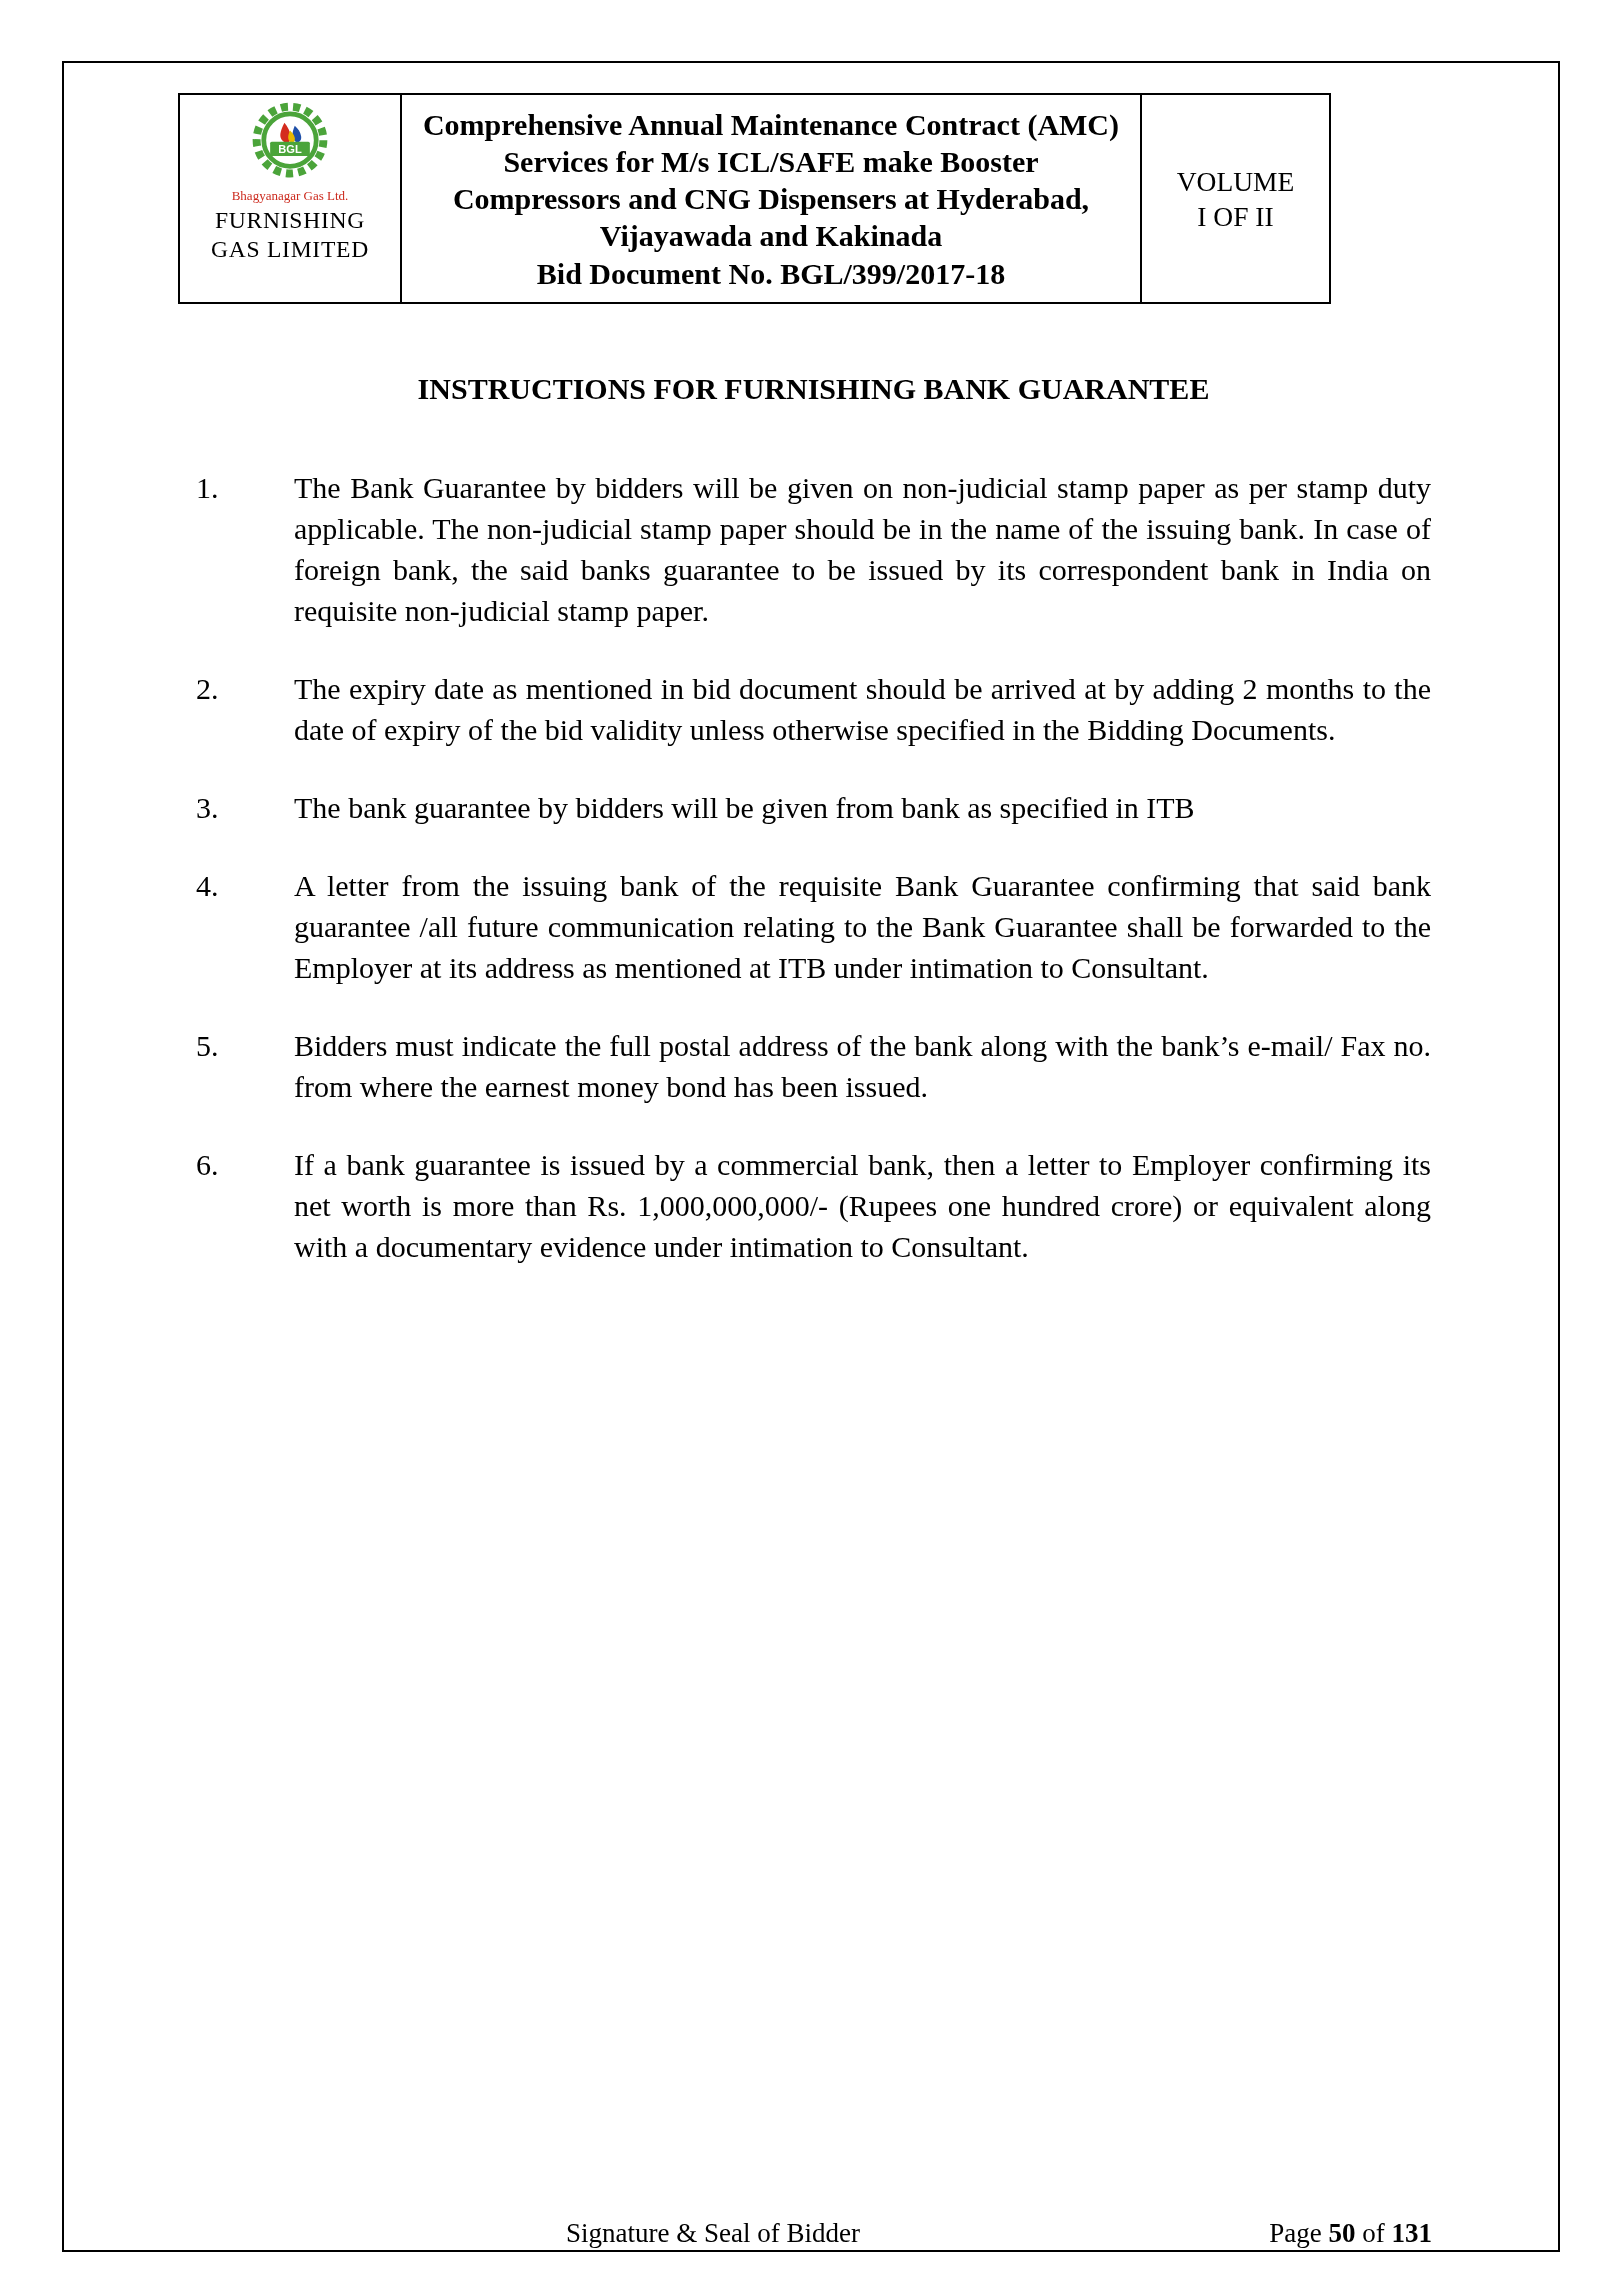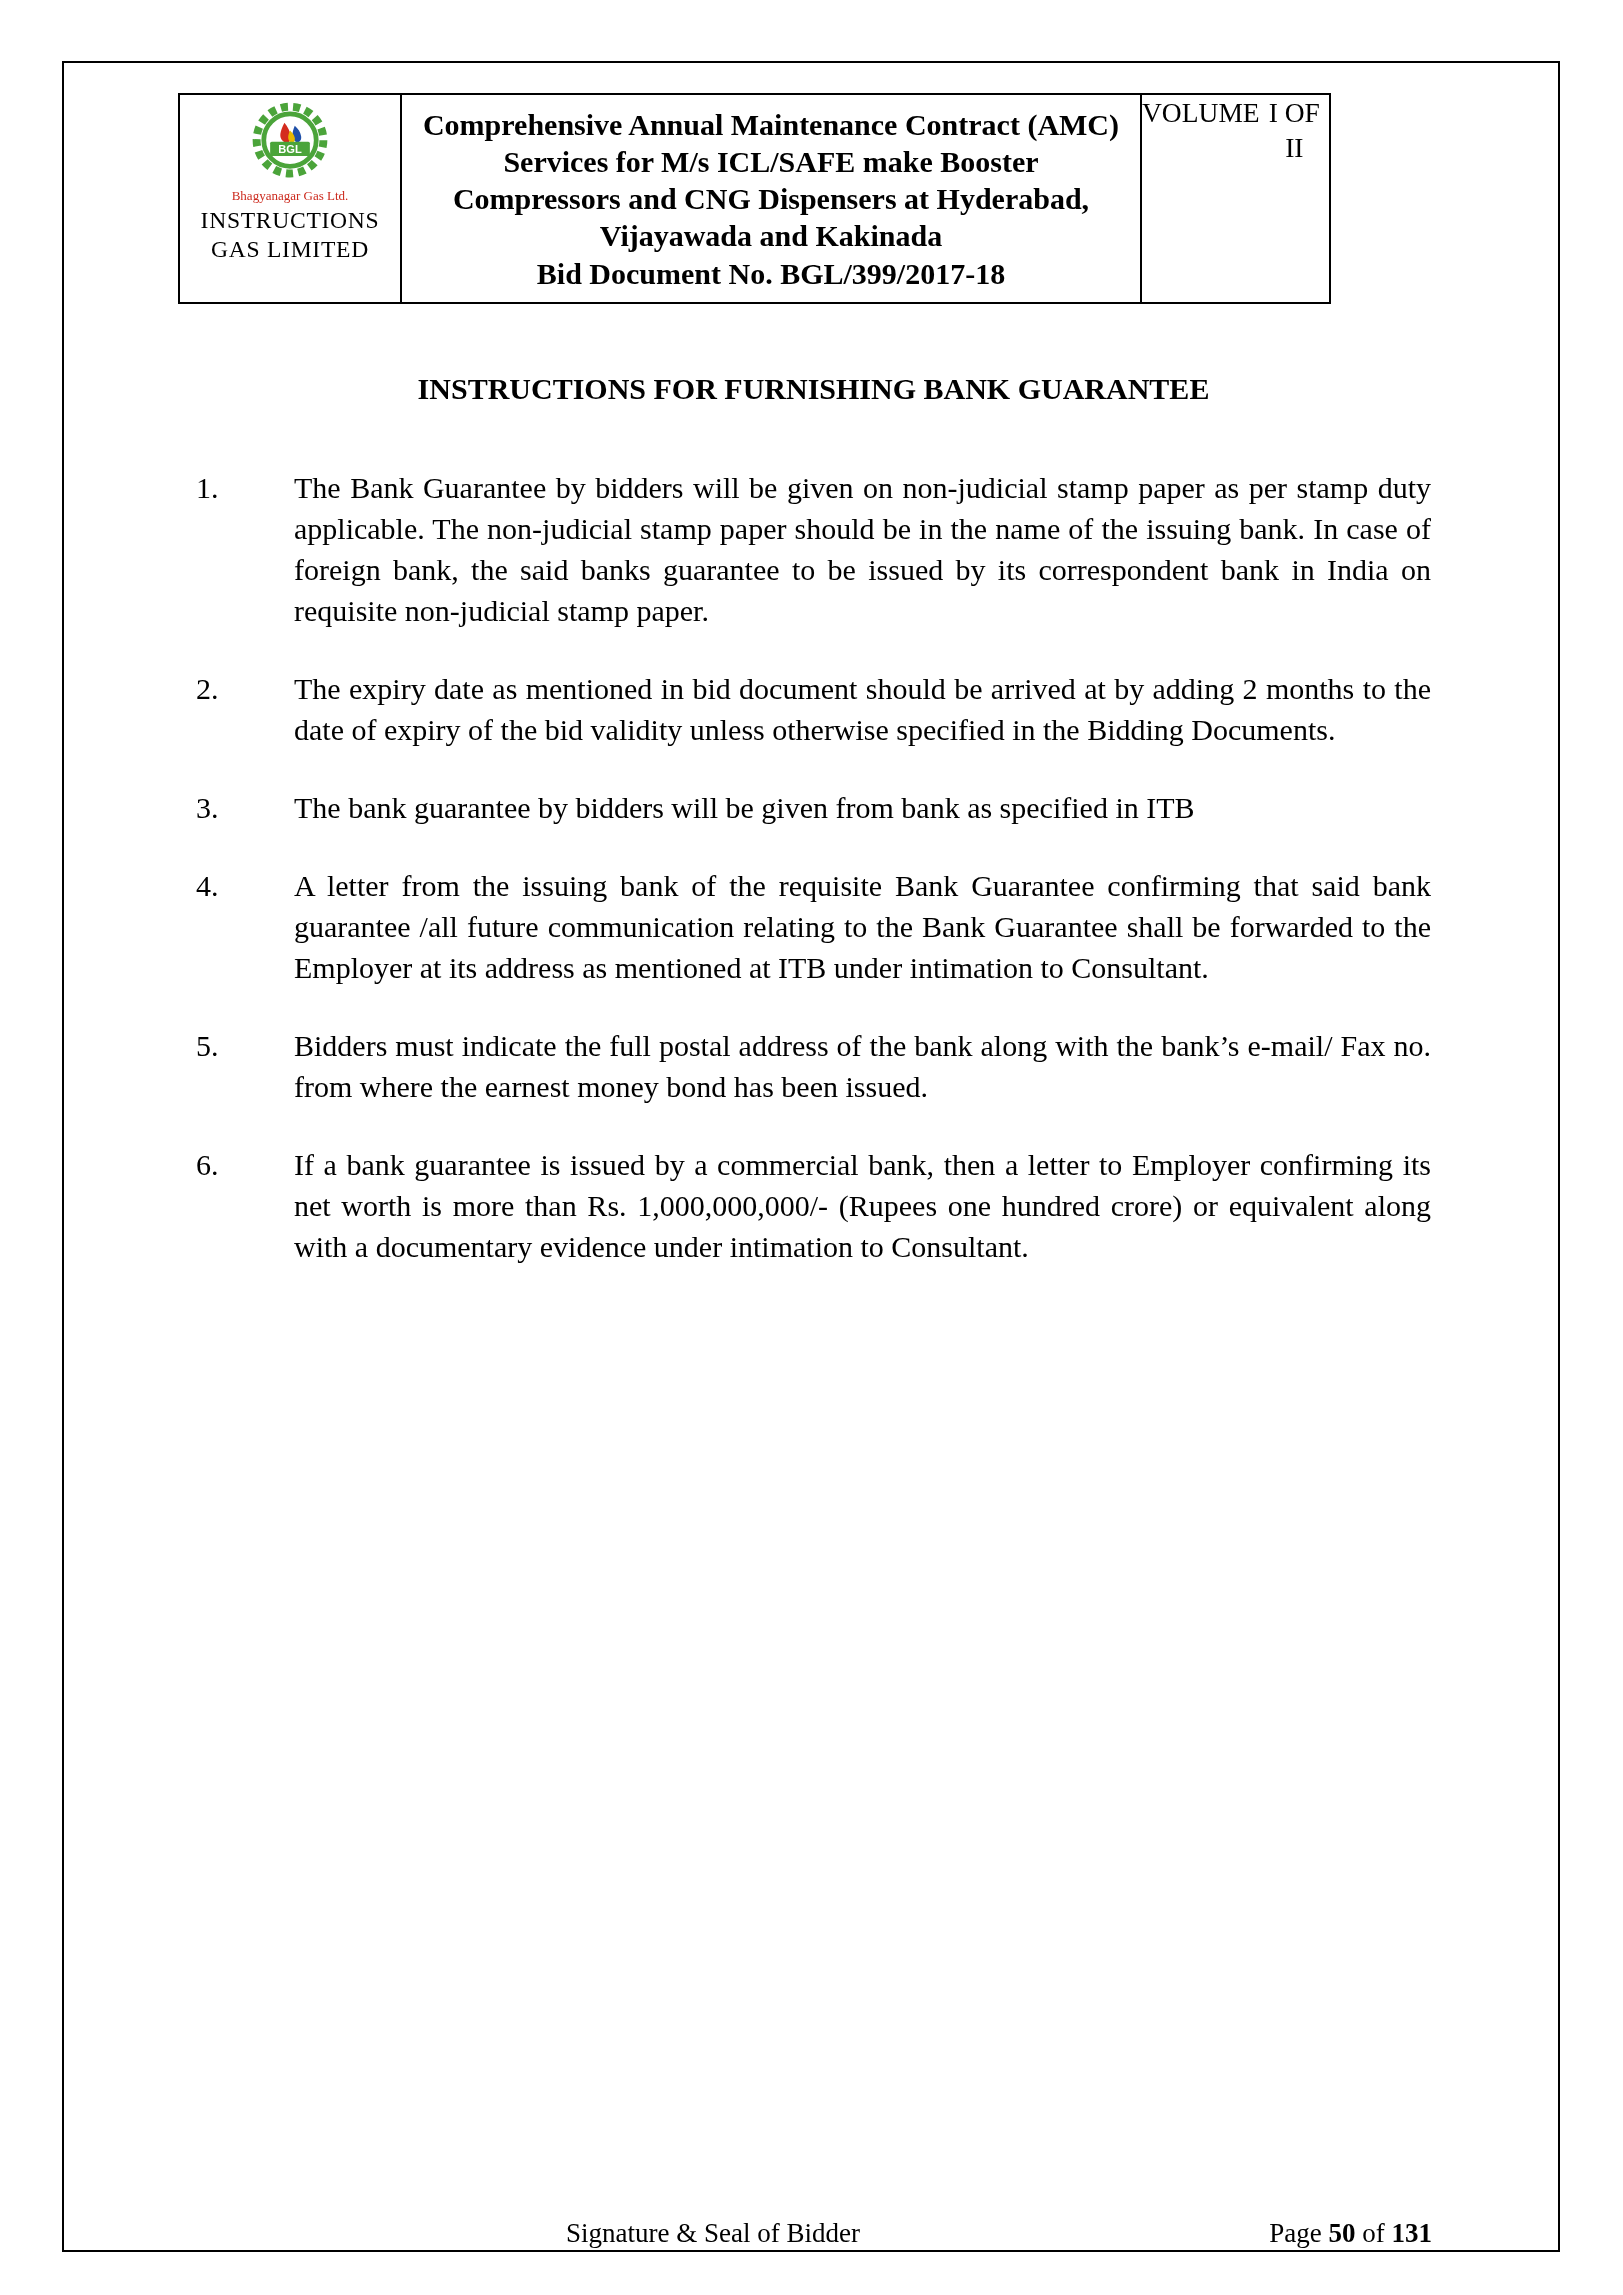--- a/index.html
+++ b/index.html
@@ -18,21 +18,21 @@
   .logo-cell { width: 224px; min-height: 205px; text-align: center; padding-top: 6.5px; }
   .logo-caption { font-size: 13px; color: #cc2a1e; line-height: 13px; margin-top: -3.9px; }
   .org-name { font-size: 23.6px; line-height: 29.4px; margin-top: 3.9px; letter-spacing: 0.7px; }
   .title-cell {
     width: 742px; margin-left: -2px; padding: 10.5px 18.3px;
     text-align: center; font-weight: bold; font-size: 30px; line-height: 37px;
     display: flex; flex-direction: column; justify-content: center;
   }
   .bid-doc { margin-top: 1.3px; }
   .volume-cell {
-    width: 191px; margin-left: -2px; display: flex; 
+    width: 191px; margin-left: -2px; display: flex; flex-direction: column;
     justify-content: center; text-align: center; font-size: 27.5px; line-height: 35px;
   }
   
   .content { position: absolute; left: 196px; top: 370px; width: 1235px; }
   .heading { text-align: center; font-weight: bold; font-size: 30px; line-height: 38px; margin: 0 0 59px 0; }
   .item { display: flex; margin-bottom: 37px; font-size: 30px; line-height: 41px; }
   .item-num { width: 98px; flex: none; }
   .item-text { flex: 1; text-align: justify; }
   
   .footer { position: absolute; left: 62px; top: 2218px; width: 1498px; height: 34px; font-size: 27px; }
@@ -53,21 +53,21 @@
         <circle cx="60" cy="48" r="42" fill="none" stroke-width="10" stroke-dasharray="9 6.5" stroke="#4ba43a"></circle>
         <circle cx="60" cy="48" r="33" fill="#ffffff" stroke-width="6" stroke="#4ba43a"></circle>
         <path d="M53 26 C 47 38, 46 44, 51 49 C 56 54, 62 50, 61 43 C 60 36, 57 31, 53 26 Z" fill="#d42b1e"></path>
         <path d="M66 30 C 62 40, 62 45, 66 49 C 70 53, 75 49, 74 43 C 73 37, 70 34, 66 30 Z" fill="#1f4fa8"></path>
         <path d="M60 36 C 57 43, 57 47, 60 50 C 63 53, 67 50, 66 45 C 65 41, 63 39, 60 36 Z" fill="#e8b800"></path>
         <rect x="35" y="50" width="50" height="18" rx="2" fill="#4ba43a"></rect>
         <text x="60" y="64" text-anchor="middle" font-size="14" font-weight="bold" font-family="Liberation Sans, sans-serif" fill="#ffffff">BGL</text>
       </svg>
       <div class="logo-caption">Bhagyanagar Gas Ltd.</div>
       <div class="org-name">
-        <div>INSTRUCTIONS</div>
+        <div>FURNISHING</div>
         <div>GAS LIMITED</div>
       </div>
     </div>
 
     <div class="cell title-cell">
       <div>Comprehensive Annual Maintenance Contract (AMC) Services for M/s ICL/SAFE make Booster Compressors and CNG Dispensers at Hyderabad, Vijayawada and Kakinada</div>
       <div class="bid-doc">Bid Document No. BGL/399/2017-18</div>
     </div>
 
     <div class="cell volume-cell">

